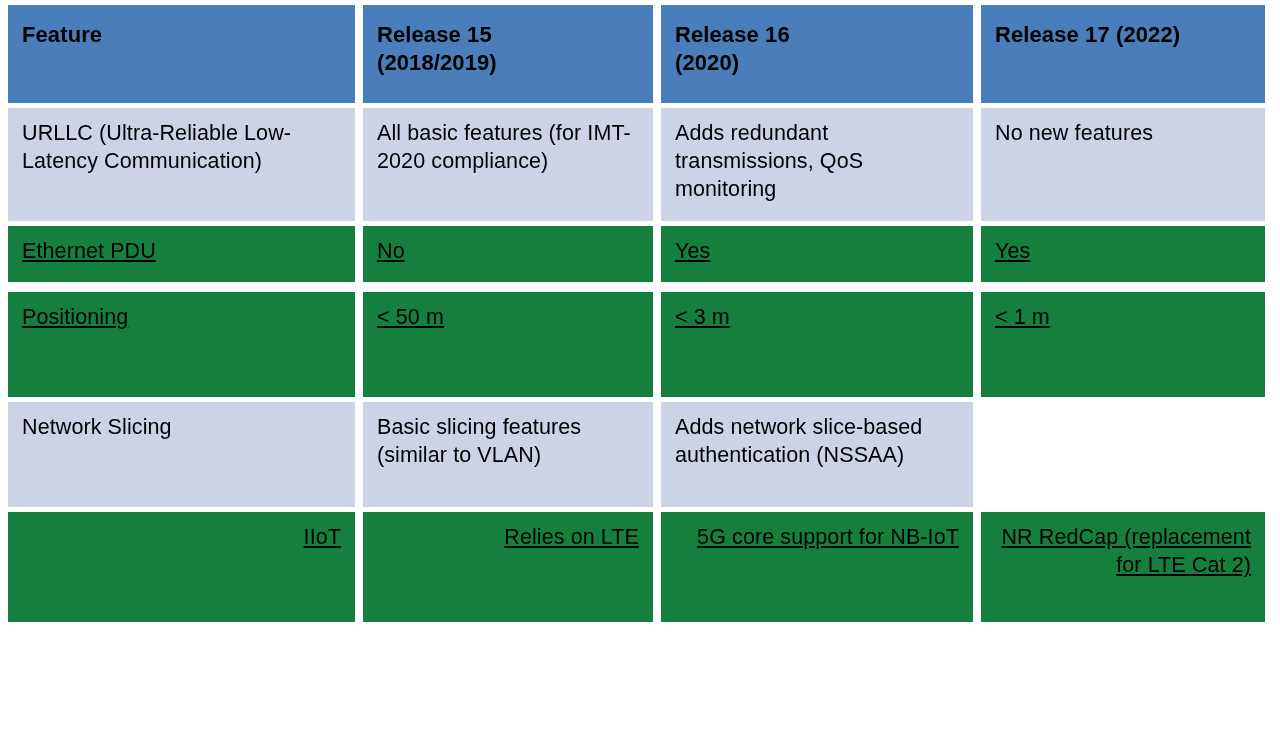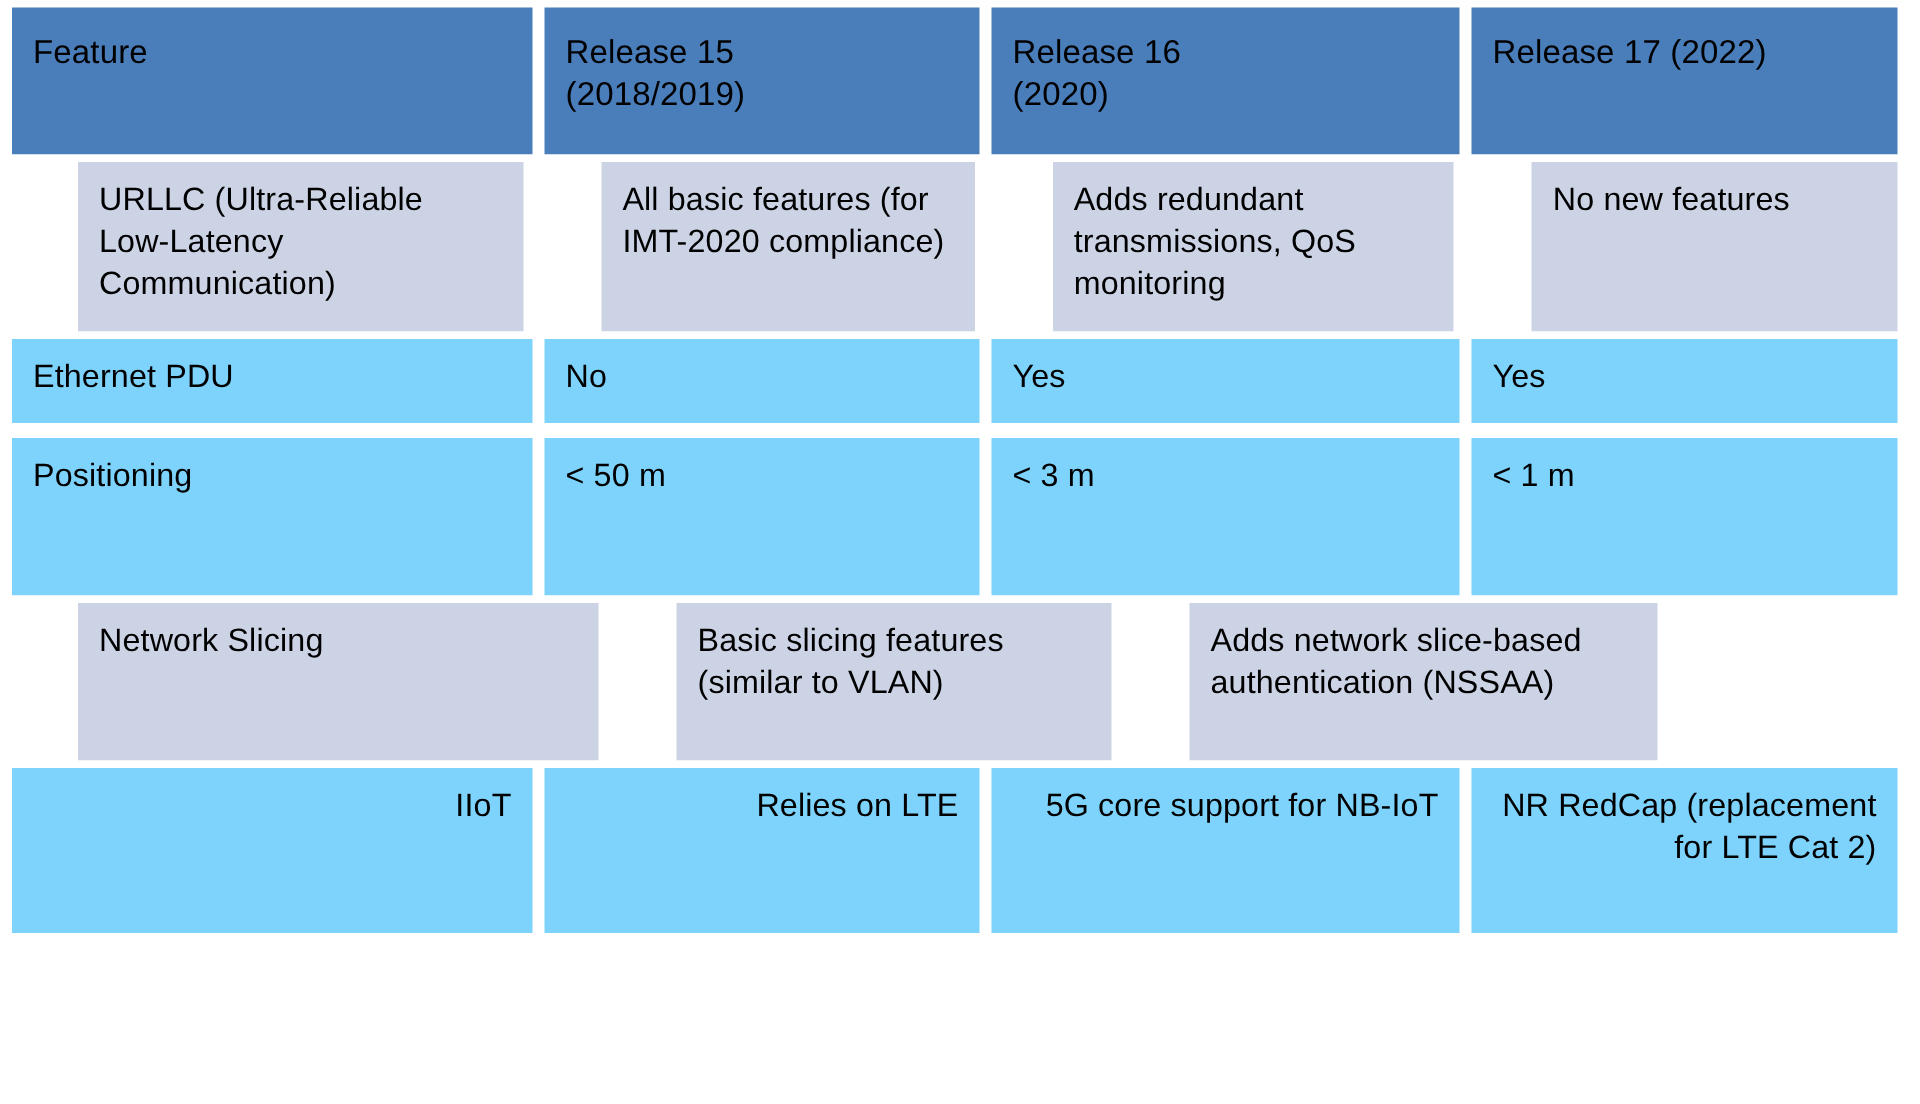--- a/index.html
+++ b/index.html
@@ -55,31 +55,31 @@
 
   
   .c0 { width: 347px; margin-right: 8px; }
   .c1 { width: 290px; margin-right: 8px; }
   .c2 { width: 312px; margin-right: 8px; }
   .c3 { width: 284px; }
 
   
   .hrow .cell {
     background: #4a7ebb;
-    font-weight: normal;
+    font-weight: bold;
     font-size: 22px;
     line-height: 1.28;
     padding-top: 16px;
   }
   .hrow { height: 98px; }
   .hrow .cell { height: 98px; }
 
   
-  .tint-dark  .cell { background: #ccd3e5; margin-left: 44px; }
-  .tint-light .cell { background: #7dd3fc; }
+  .tint-dark  .cell { background: #ccd3e5; }
+  .tint-light .cell { background: #15803d; text-decoration: underline; }
 
   .h-urllc      .cell { height: 113px; }
   .h-ethernet   .cell { height: 56px; }
   .h-timesync   .cell { height: 90px; }
   .h-positioning.trow .cell { height: 105px; }
   .h-slicing    .cell { height: 105px; }
   .h-iiot       .cell { height: 110px; text-align: right; }
 
   .h-urllc      { height: 113px; }
   .h-ethernet   { height: 56px; }

